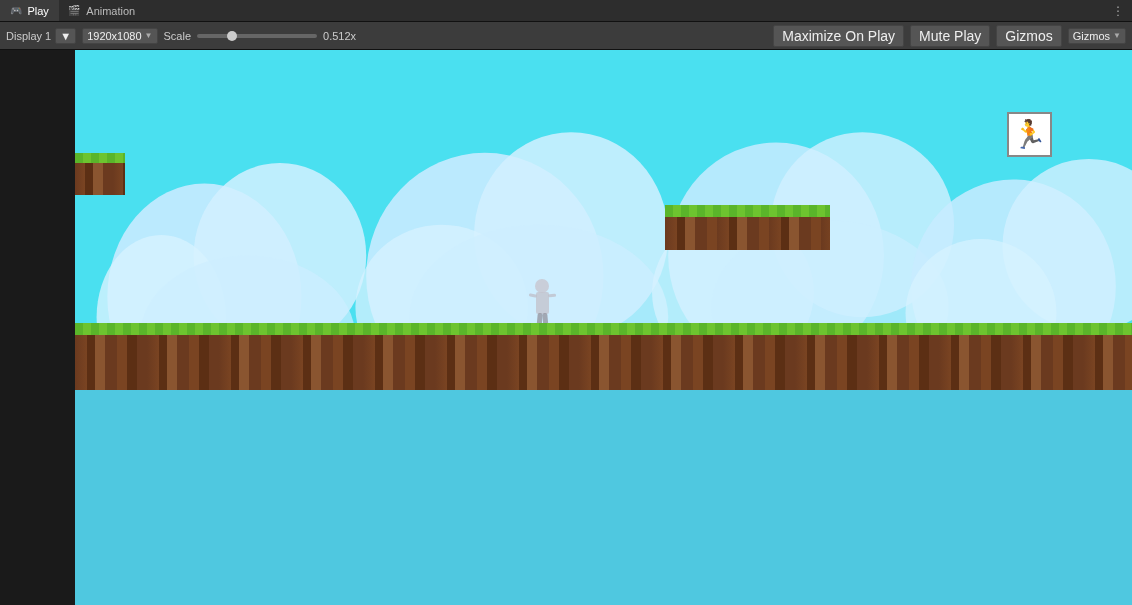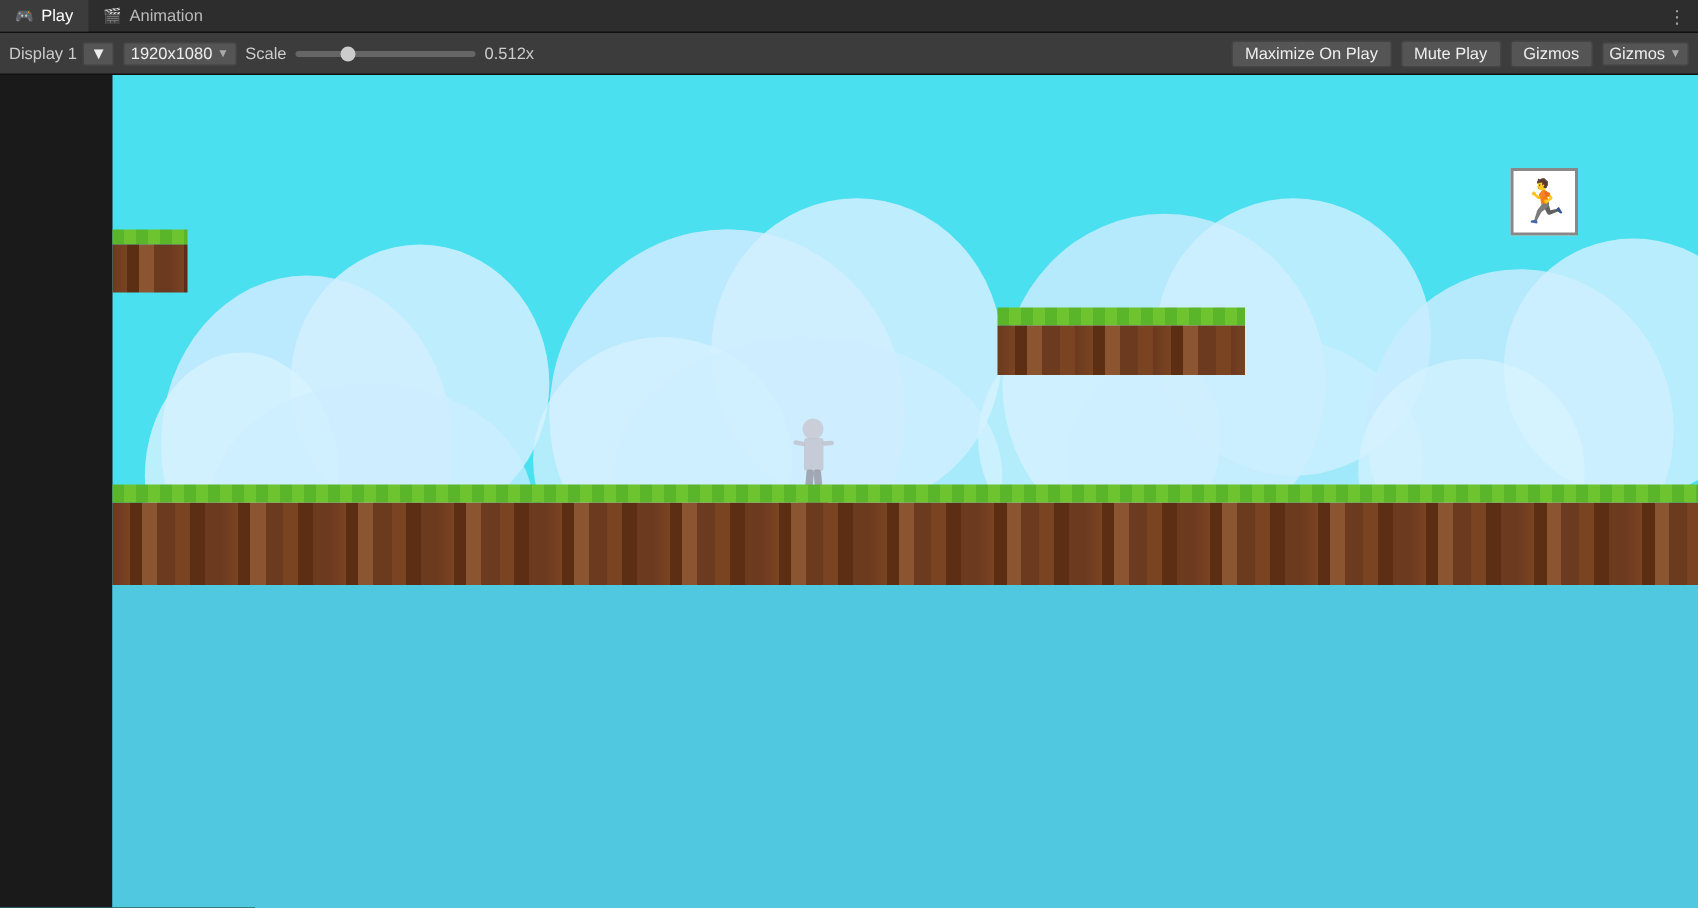--- a/index.html
+++ b/index.html
@@ -103,21 +103,21 @@
       top: -3px;
       left: 30px;
       cursor: pointer;
     }
     .spacer { flex: 1; }
     .toolbar-btn {
       padding: 2px 8px;
       background: #555;
       border: 1px solid #444;
       border-radius: 2px;
-      font-size: 11px;
+      font-size: 14px;
       color: #eee;
       cursor: pointer;
     }
 
     
     .game-viewport {
       width: 100%;
       height: calc(605px - 22px - 28px);
       position: relative;
       overflow: hidden;

